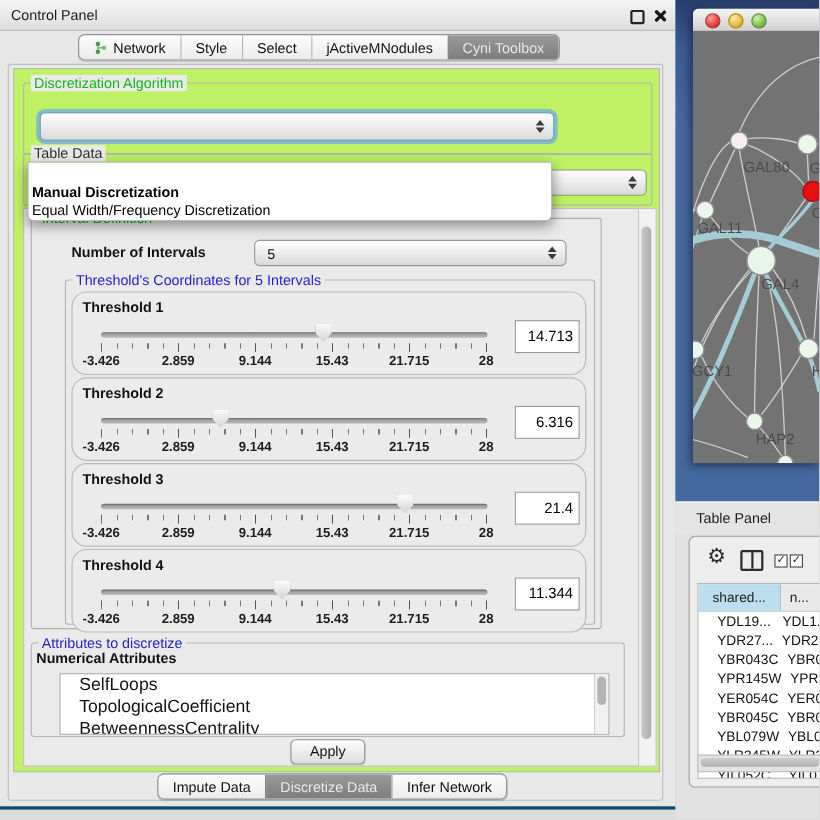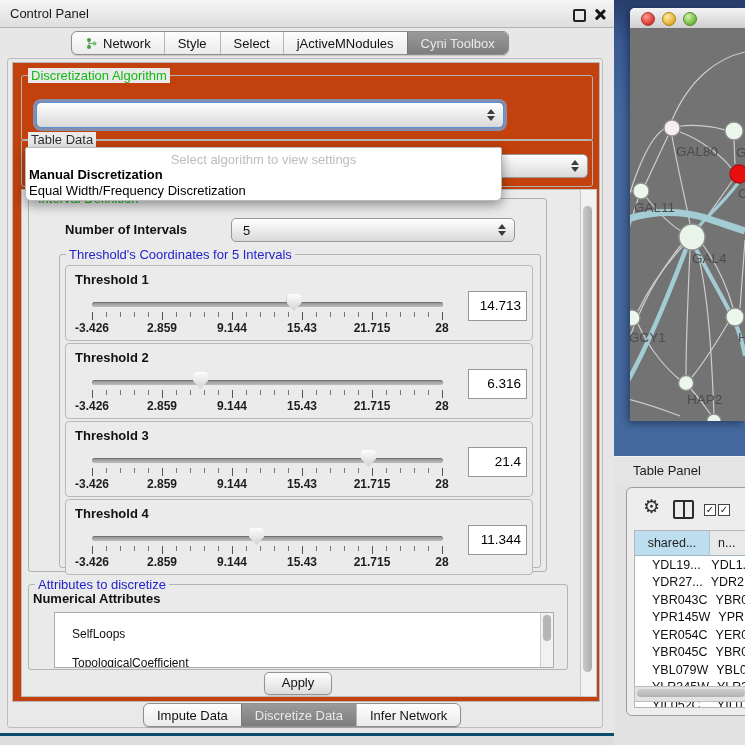--- a/index.html
+++ b/index.html
@@ -23,21 +23,21 @@
   .seg{display:flex;align-items:center;gap:5px;padding:0 13px;font-size:13px;color:#111;
        border-left:1px solid #b5b5b5;white-space:nowrap;cursor:default;}
   .seg:first-child{border-left:none;}
   .seg.selected{background:linear-gradient(#9a9a9a,#7d7d7d);color:#e9e9e9;border-left-color:#777;}
   #top-tabs{top:31px;left:71px;}
   #bottom-tabs{top:703px;left:143px;}
   
   .content-outer{position:absolute;left:7px;top:58px;width:594px;height:668px;
                  border:1px solid #bdbdbd;border-radius:3px;background:#e9e9e9;}
   .content-inner{position:absolute;left:12px;top:62px;width:586px;height:638px;
-                 border:1px solid #b7b7b7;background:#c2410c;}
+                 border:1px solid #b7b7b7;background:#bef264;}
   
   .group{position:absolute;border:1px solid #b3b3b3;border-radius:3px;}
   .group-title{position:absolute;top:-8px;left:6px;background:#eaeaea;padding:0 3px;font-size:13px;white-space:nowrap;}
   .t-green{color:#12ba12;}
   .t-blue{color:#2323cc;}
   .t-dark{color:#2e2e2e;}
   
   .combo{position:absolute;border:1px solid #979797;border-radius:5px;
          background:linear-gradient(#ffffff,#d9d9d9);font-size:13px;color:#111;
          box-shadow:inset 0 1px 0 #fff;}
@@ -52,37 +52,37 @@
          border:1px solid #b9b9b9;border-radius:2px 2px 6px 6px;box-shadow:0 4px 12px rgba(0,0,0,.4);z-index:30;}
   .popup-hint{position:absolute;left:0;right:0;top:4px;text-align:center;font-size:13px;color:#bdbdbd;}
   .popup-opt1{position:absolute;left:3px;top:19px;font-size:13px;font-weight:700;color:#000;}
   .popup-opt2{position:absolute;left:3px;top:35px;font-size:13px;color:#000;}
   
   .scrollpane{position:absolute;left:8px;top:126px;width:558px;height:506px;border:1px solid #bdbdbd;background:#eaeaea;overflow:hidden;}
   .vscroll{position:absolute;left:567px;top:126px;width:15px;height:506px;background:#f2f2f2;border:1px solid #c6c6c6;}
   .vscroll .thumb{position:absolute;left:2px;top:16px;width:9px;height:466px;border-radius:5px;
                   background:linear-gradient(90deg,#c9c9c9,#adadad);}
   
-  .th-panel{position:relative;width:466px;height:74px;background:#ebebeb;border:1px solid #b9b9b9;border-radius:4px;margin-bottom:2px;}
+  .th-panel{position:relative;width:466px;height:74px;background:#ebebeb;border:1px solid #b9b9b9;border-radius:14px;margin-bottom:2px;}
   .th-label{position:absolute;left:9px;top:6px;font-size:13px;font-weight:700;color:#111;}
   .th-track{position:absolute;left:26px;top:36px;width:351px;height:5px;border-radius:3px;
             background:linear-gradient(#8f8f8f,#bdbdbd);box-shadow:inset 0 1px 1px rgba(0,0,0,.25);}
   .th-thumb{position:absolute;top:28px;width:15px;height:17px;background:linear-gradient(#fdfdfd,#d2d2d2);
             clip-path:polygon(12% 0,88% 0,100% 14%,100% 52%,50% 100%,0 52%,0 14%);
             filter:drop-shadow(0 0 1px #7e7e7e);}
   .ticks-minor{position:absolute;left:26px;top:46px;width:352px;height:5px;
         background:repeating-linear-gradient(to right,#777 0,#777 1px,transparent 1px,transparent 14px);}
   .ticks-major{position:absolute;left:26px;top:46px;width:352px;height:8px;
         background:repeating-linear-gradient(to right,#555 0,#555 1px,transparent 1px,transparent 70px);}
   .tick-lab{position:absolute;top:55px;transform:translateX(-50%);font-size:12px;font-weight:700;color:#1d1d1d;}
   .th-value{position:absolute;left:402px;top:25px;width:52px;height:28px;background:#fff;border:1px solid #989898;
             font-size:13.5px;color:#000;text-align:right;line-height:28px;padding-right:5px;}
   
   .attr-list{position:absolute;left:32px;top:422px;width:498px;height:54px;background:#fff;border:1px solid #ababab;overflow:hidden;}
-  .attr-item{font-size:12px;color:#111;padding:14px 0 1px 17px;}
+  .attr-item{font-size:16px;color:#111;padding:1px 0 1px 17px;}
   .attr-scroll{position:absolute;right:0;top:0;width:12px;height:100%;background:#f1f1f1;border-left:1px solid #cfcfcf;}
   .attr-scroll .thumb{position:absolute;left:2px;top:2px;width:8px;height:26px;border-radius:4px;background:#b5b5b5;}
   .apply-btn{position:absolute;left:242px;top:482px;width:66px;height:21px;border:1px solid #939393;border-radius:5px;
              background:linear-gradient(#fefefe,#dcdcdc);font-size:13px;color:#111;text-align:center;line-height:20px;
              box-shadow:0 1px 1px rgba(0,0,0,.12);}
   
   .right-bg{position:absolute;left:614px;top:0;width:131px;height:745px;background:#e2e2e2;}
   .blue-area{position:absolute;left:614px;top:0;width:131px;height:456px;
              background:linear-gradient(#273d6b,#3a5a94 9%,#44699f 26%,#44699f);}
   .net-window{position:absolute;left:630px;top:8px;width:115px;height:413px;background:#fff;
@@ -175,21 +175,20 @@
         <div class="combo" style="left:14px;top:14px;width:550px;height:22px;">
           <span class="cv">galFiltered.sif default node</span>
           <span class="stepper">
               <b class="up"></b>
               <b class="dn"></b>
             </span>
         </div>
       </div>
 
       <div class="popup">
-        <div class="popup-hint">Select algorithm to view settings</div>
         <div class="popup-opt1">Manual Discretization</div>
         <div class="popup-opt2">Equal Width/Frequency Discretization</div>
       </div>
 
       <div class="scrollpane">
 
         <div class="group" style="left:6px;top:8px;width:517px;height:372px;border-color:#b0b0b0;">
           <span class="group-title t-green" style="background:#eaeaea;">Interval Definition</span>
 
           <div style="position:absolute;left:36px;top:23px;font-size:13px;font-weight:700;color:#111;">Number of Intervals</div>

